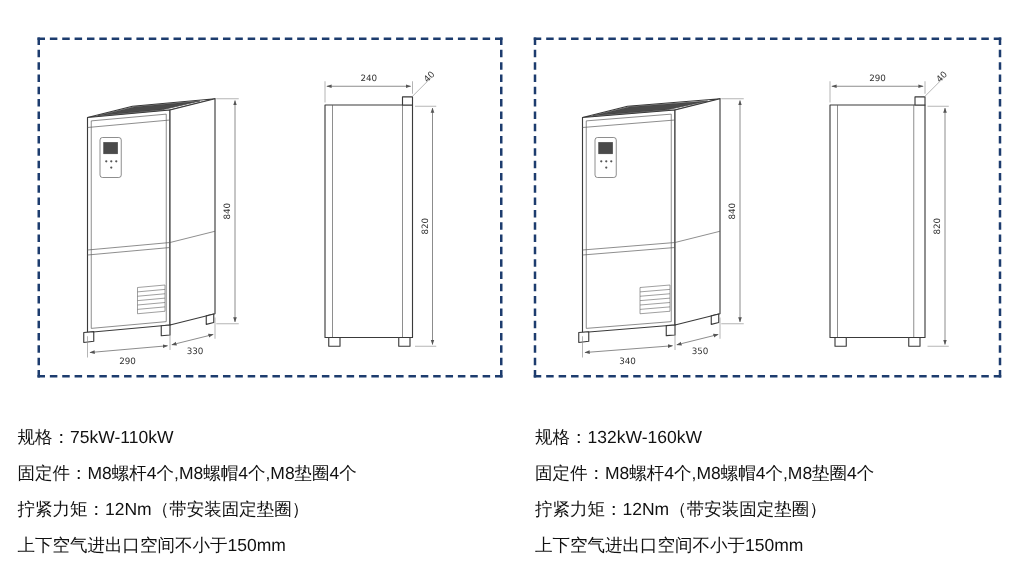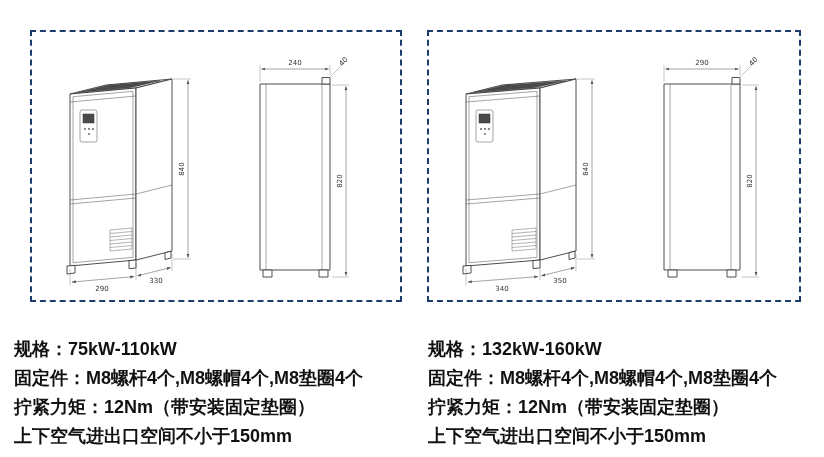--- a/index.html
+++ b/index.html
@@ -16,21 +16,21 @@
     border: 2px dashed #1d3c6e; background: #ffffff;
   }
   .panel-left  { left: 30px;  width: 372px; }
   .panel-right { left: 427px; width: 374px; }
   .panel svg { display: block; width: 100%; height: 100%; }
 
   .specs { position: absolute; top: 341px; width: 400px; }
   .specs-left  { left: 14px; }
   .specs-right { left: 428px; }
   .specs p {
-    font-size: 18px; font-weight: 700; color: #111111;
+    font-size: 14px; font-weight: 400; color: #111111;
     line-height: 16px; margin: 0 0 13px 0; white-space: nowrap;
   }
 
   
   .body   { fill: #ffffff; stroke: #3a3a3a; stroke-width: 0.9; stroke-linejoin: round; }
   .dark   { fill: #4a4a4a; stroke: #3a3a3a; stroke-width: 0.5; }
   .detail { fill: none; stroke: #5a5a5a; stroke-width: 0.55; }
   .vent   { stroke: #666666; stroke-width: 0.5; }
   .ext    { stroke: #888888; stroke-width: 0.5; }
   .dim    { stroke: #666666; stroke-width: 0.6; fill: none; }

